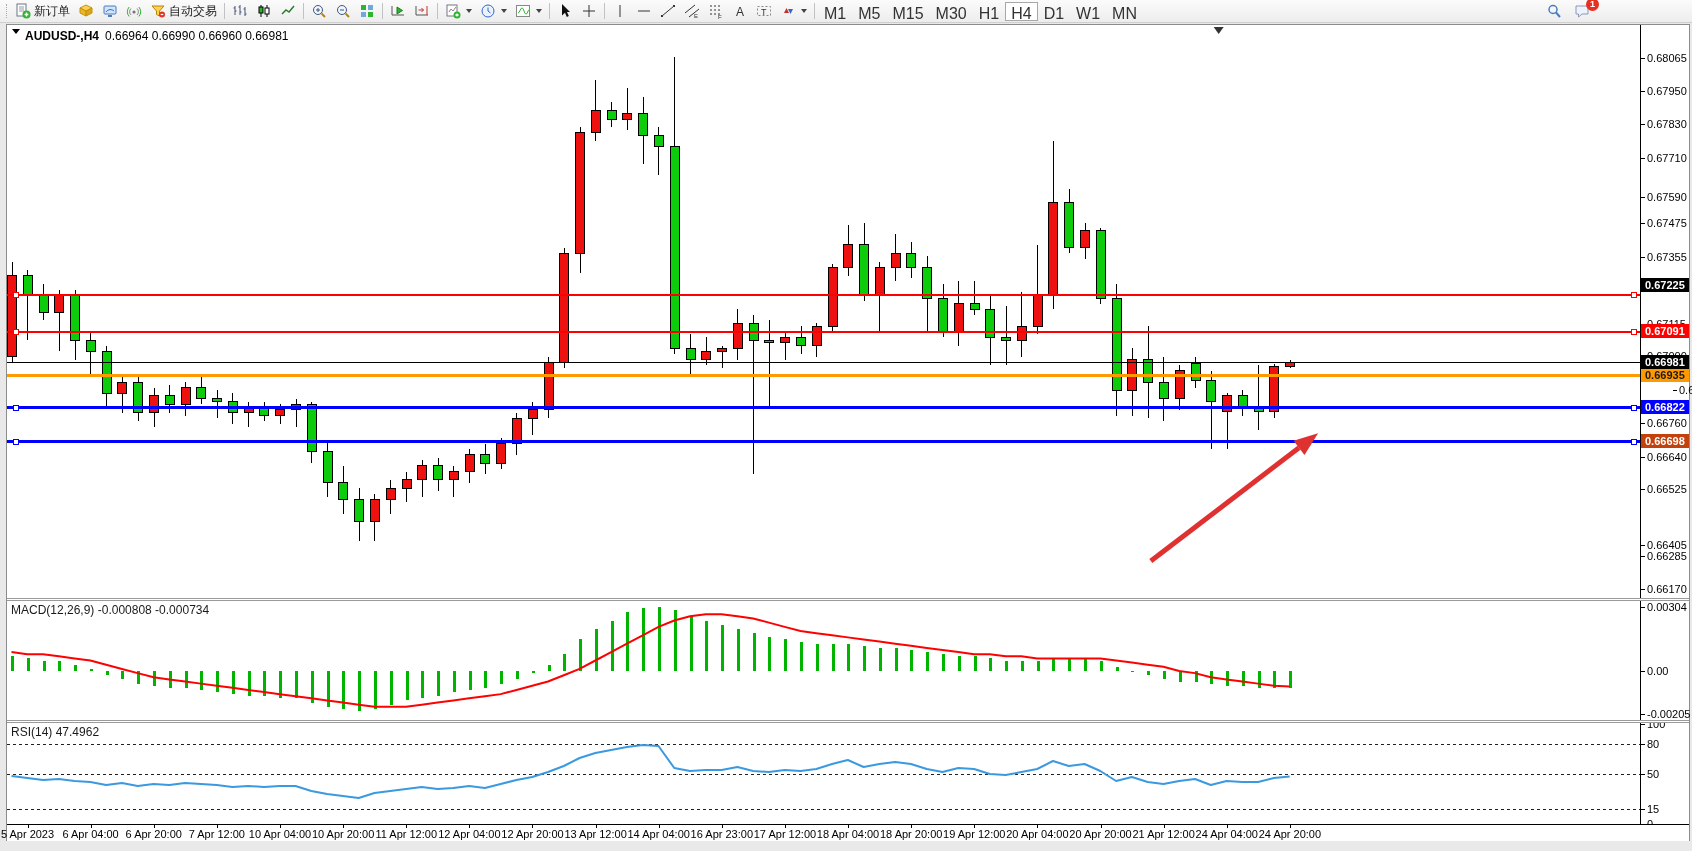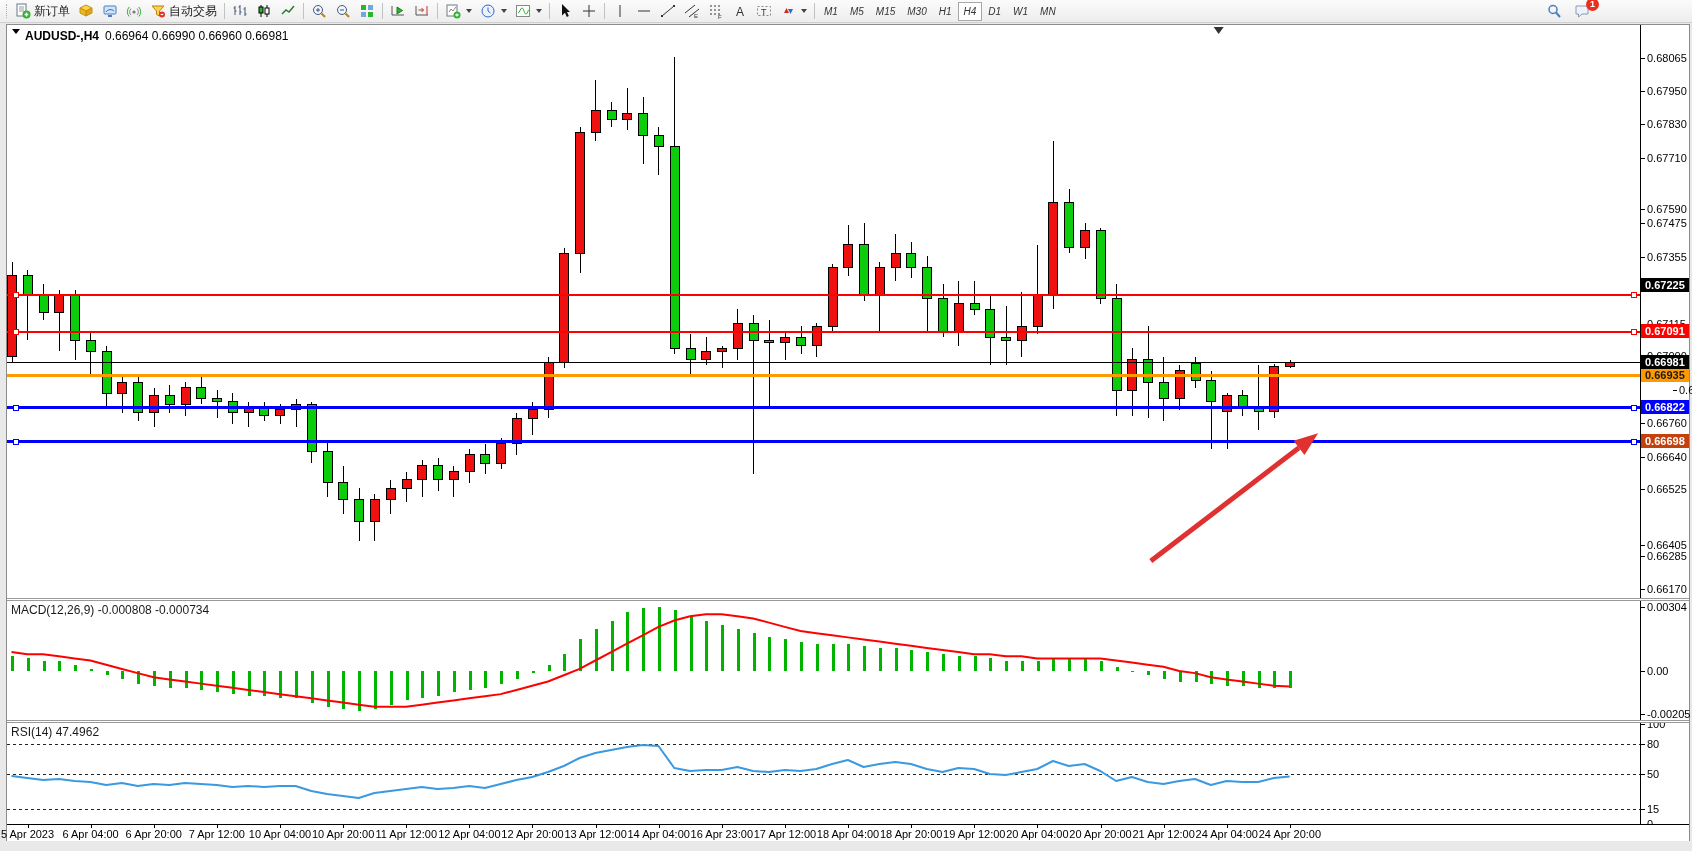--- a/index.html
+++ b/index.html
@@ -9,22 +9,22 @@
   .toolbar{position:absolute;left:0;top:0;width:1692px;height:23px;box-sizing:border-box;
     background:linear-gradient(#fbfbfb,#ededed);border-bottom:1px solid #cfcfcf;
     display:flex;align-items:center;padding:0 4px;}
   .tbtn{height:20px;min-width:20px;display:inline-flex;align-items:center;justify-content:center;
     gap:3px;padding:0 3px;border:1px solid transparent;background:transparent;border-radius:2px;
     font-size:12px;color:#222;font-family:inherit;}
   .sep{width:1px;height:16px;background:#c2c2c2;margin:0 3px;flex:none;}
   .handle{width:2px;height:14px;border-left:1px dotted #adadad;margin:0 2px;flex:none;}
   .caret{width:0;height:0;border-left:3px solid transparent;border-right:3px solid transparent;
     border-top:4px solid #444;display:inline-block;margin-left:2px;}
-  .tf{font-size:10px;color:#333;padding:2px 5px;border:1px solid transparent;background:transparent;
-      font-family:inherit;height:19px;box-sizing:border-box;font-style:italic;}
+  .tf{font-size:16px;color:#333;padding:2px 5px;border:1px solid transparent;background:transparent;
+      font-family:inherit;height:19px;box-sizing:border-box;}
   .tf.active{background:#fff;border-color:#a8a8a8;}
   .tb-right{margin-left:auto;margin-right:96px;display:flex;align-items:center;gap:8px;}
   .badge{position:absolute;right:-7px;top:-5px;background:#e53022;color:#fff;font-size:9px;
     width:13px;height:13px;line-height:13px;border-radius:50%;text-align:center;font-weight:bold;}
   .chatwrap{position:relative;display:inline-flex;}
   
   .window{position:absolute;left:6px;top:24px;width:1684px;height:817px;box-sizing:border-box;
     background:#fff;border:1px solid #8c8c8c;}
   .plot{position:absolute;left:0;overflow:hidden;}
   #p-main{top:0;width:1633px;height:573px;}
@@ -641,21 +641,21 @@
         <polyline points="4.5,53 20.28,55.00000000000001 36.06,56.99999999999999 51.839999999999996,56.00000000000001 67.62,57.99999999999999 83.39999999999999,58.99999999999999 99.17999999999999,62 114.96,60 130.74,63 146.51999999999998,61 162.29999999999998,62 178.07999999999998,60 193.85999999999999,61 209.64,62 225.42,64 241.2,63 256.98,64 272.76,63 288.53999999999996,63 304.32,68 320.09999999999997,71 335.88,73 351.65999999999997,75 367.44,70 383.21999999999997,68 399,66 414.78,64 430.56,66 446.34,65 462.12,63 477.9,65 493.68,61 509.46,56.99999999999999 525.24,54 541.02,49 556.8,43 572.5799999999999,35 588.36,30 604.14,27 619.92,24 635.6999999999999,22 651.48,23 667.26,45 683.04,48 698.8199999999999,47 714.6,47 730.38,44 746.16,48 761.9399999999999,49 777.7199999999999,47 793.5,48 809.28,46 825.06,41 840.8399999999999,37 856.62,44 872.4,41 888.18,39 903.9599999999999,41 919.74,46 935.52,49 951.3,45 967.0799999999999,46 982.86,51 998.64,52 1014.42,49 1030.2,46 1045.98,38 1061.76,43 1077.54,41 1093.32,48 1109.1,57.99999999999999 1124.8799999999999,54 1140.6599999999999,58.99999999999999 1156.44,61 1172.22,57.99999999999999 1188,56.00000000000001 1203.78,62 1219.56,57.99999999999999 1235.34,58.99999999999999 1251.12,58.99999999999999 1266.8999999999999,55.00000000000001 1282.6799999999998,53.50379999999999" fill="none" stroke="#3b99e0" stroke-width="2" stroke-linejoin="round"></polyline>
       </svg>
     <div class="ind-label"><span>RSI(14)</span> <span>47.4962</span></div>
   </div>
 
   <div class="axis-col" id="price-axis">
       <div class="ptick" style="top: 27.354px;">0.68065</div>
       <div class="ptick" style="top: 59.5293px;">0.67950</div>
       <div class="ptick" style="top: 93.1035px;">0.67830</div>
       <div class="ptick" style="top: 126.678px;">0.67710</div>
-      <div class="ptick" style="top: 178px;">0.67590</div>
+      <div class="ptick" style="top: 166px;">0.67590</div>
       <div class="ptick" style="top: 192.427px;">0.67475</div>
       <div class="ptick" style="top: 226.001px;">0.67355</div>
       <div class="ptick" style="top: 293.15px;">0.67115</div>
       <div class="ptick" style="top: 325.325px;">0.67000</div>
       <div class="ptick" style="top: 358.899px; margin-left: 32px;">0.66880</div>
       <div class="ptick" style="top: 392.474px;">0.66760</div>
       <div class="ptick" style="top: 426.048px;">0.66640</div>
       <div class="ptick" style="top: 458.223px;">0.66525</div>
       <div class="ptick" style="top: 514px;">0.66405</div>
       <div class="ptick" style="top: 525.372px;">0.66285</div>

